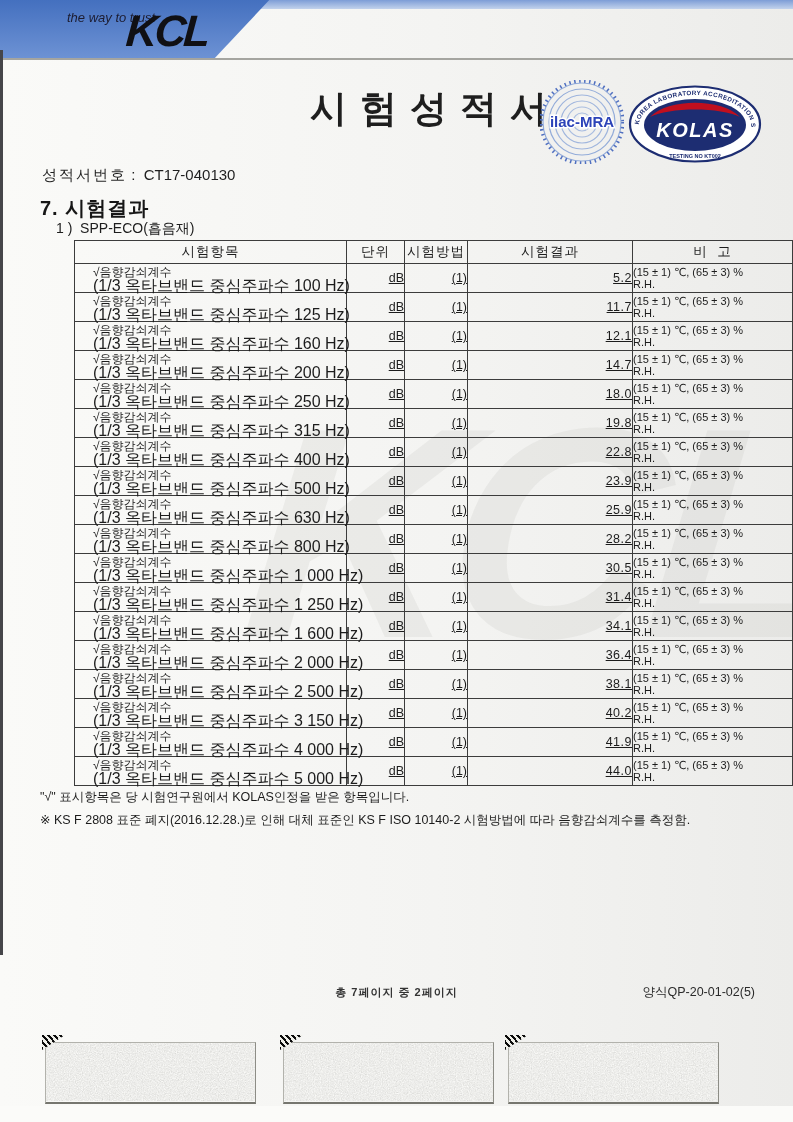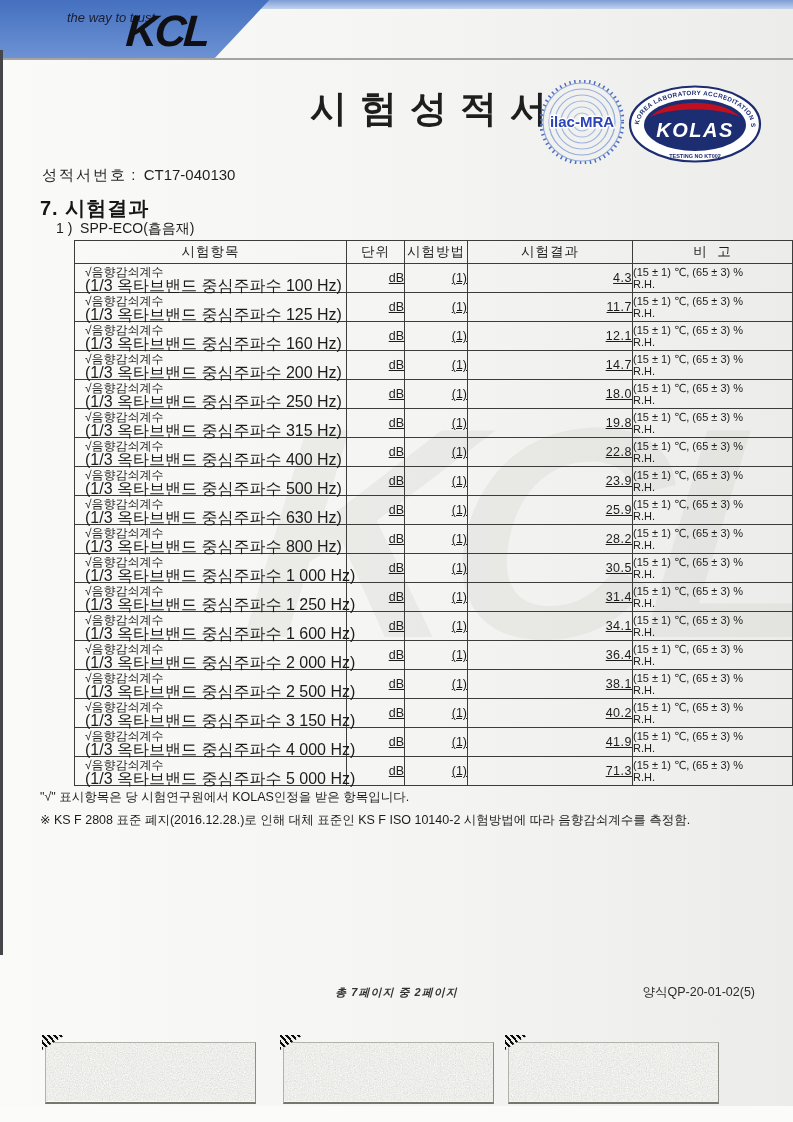--- a/index.html
+++ b/index.html
@@ -39,33 +39,33 @@
                letter-spacing:-16px; color:rgba(198,198,192,0.22); z-index:0; transform:skewX(-6deg);
                user-select:none; }
 
   
   .tbl-wrap { position:absolute; left:38px; top:240px; width:718px; z-index:1; }
   table { border-collapse:collapse; width:100%; table-layout:fixed; background:transparent;margin-left:36px; }
   th, td { border:1px solid #3c3c3c; color:#1c1c1c; }
   thead th { height:23px; font-size:13.5px; font-weight:normal; text-align:center;
              letter-spacing:1px; white-space:pre; }
   tbody td { height:29px; }
-  .c-item { padding-left:10px; }
+  .c-item { padding-left:18px; }
   .item-l1 { font-size:12px; line-height:13px; padding-top:1px; }
   .item-l2 { font-size:16px; line-height:13px; white-space:pre; }
   .c-mid { text-align:right; font-size:12.5px;text-decoration:underline; }
   .c-result { letter-spacing:0.5px; }
   .c-remark { text-align:left; font-size:11px; line-height:12px; }
 
   
   .note { position:absolute; font-size:12.5px; color:#1b1b1b; white-space:pre; }
   .note1 { left:40px; top:789px; }
   .note2 { left:40px; top:812px; }
   .page-info { position:absolute; left:0; width:100%; top:985px; text-align:center;
-               font-size:11px; font-weight:bold; color:#333; letter-spacing:1px;font-style:italic; }
+               font-size:11px; font-weight:bold; color:#333; letter-spacing:1px; }
   .form-no { position:absolute; right:38px; top:984px; font-size:12.5px; color:#2b2b2b;text-align:center; }
 
   
   .grain-block { position:absolute; top:1042px; width:211px; height:62px;
                  border:1px solid #b2b2ac; border-bottom:2px solid #76766f; border-right:1px solid #8d8d86; }
   .grain-block svg { display:block; }
   .corner-mark { position:absolute; left:-4px; top:-8px; width:23px; height:15px; z-index:2;
                  background:repeating-linear-gradient(50deg,#0c0c0c 0 2px,#f0f0ea 2px 4.5px);
                  clip-path:polygon(0 0,100% 0,0 100%); }
   .bottom-edge { position:absolute; left:0; right:0; bottom:0; height:16px; background:#fbfbf9; }
@@ -134,21 +134,21 @@
         </tr>
       </thead>
       <tbody>
           <tr>
             <td class="c-item">
               <div class="item-l1">√음향감쇠계수</div>
               <div class="item-l2">(1/3 옥타브밴드 중심주파수 100 Hz)</div>
             </td>
             <td class="c-mid">dB</td>
             <td class="c-mid">(1)</td>
-            <td class="c-mid c-result">4.3</td>
+            <td class="c-mid c-result">5.2</td>
             <td class="c-remark">
               <div>(15 ± 1) ℃, (65 ± 3) %</div>
               <div>R.H.</div>
             </td>
           </tr>
           <tr>
             <td class="c-item">
               <div class="item-l1">√음향감쇠계수</div>
               <div class="item-l2">(1/3 옥타브밴드 중심주파수 125 Hz)</div>
             </td>
@@ -355,21 +355,21 @@
               <div>R.H.</div>
             </td>
           </tr>
           <tr>
             <td class="c-item">
               <div class="item-l1">√음향감쇠계수</div>
               <div class="item-l2">(1/3 옥타브밴드 중심주파수 5 000 Hz)</div>
             </td>
             <td class="c-mid">dB</td>
             <td class="c-mid">(1)</td>
-            <td class="c-mid c-result">71.3</td>
+            <td class="c-mid c-result">44.0</td>
             <td class="c-remark">
               <div>(15 ± 1) ℃, (65 ± 3) %</div>
               <div>R.H.</div>
             </td>
           </tr>
         </tbody>
     </table>
   </div>
 
   <div class="note note1">"√" 표시항목은 당 시험연구원에서 KOLAS인정을 받은 항목입니다.</div>

